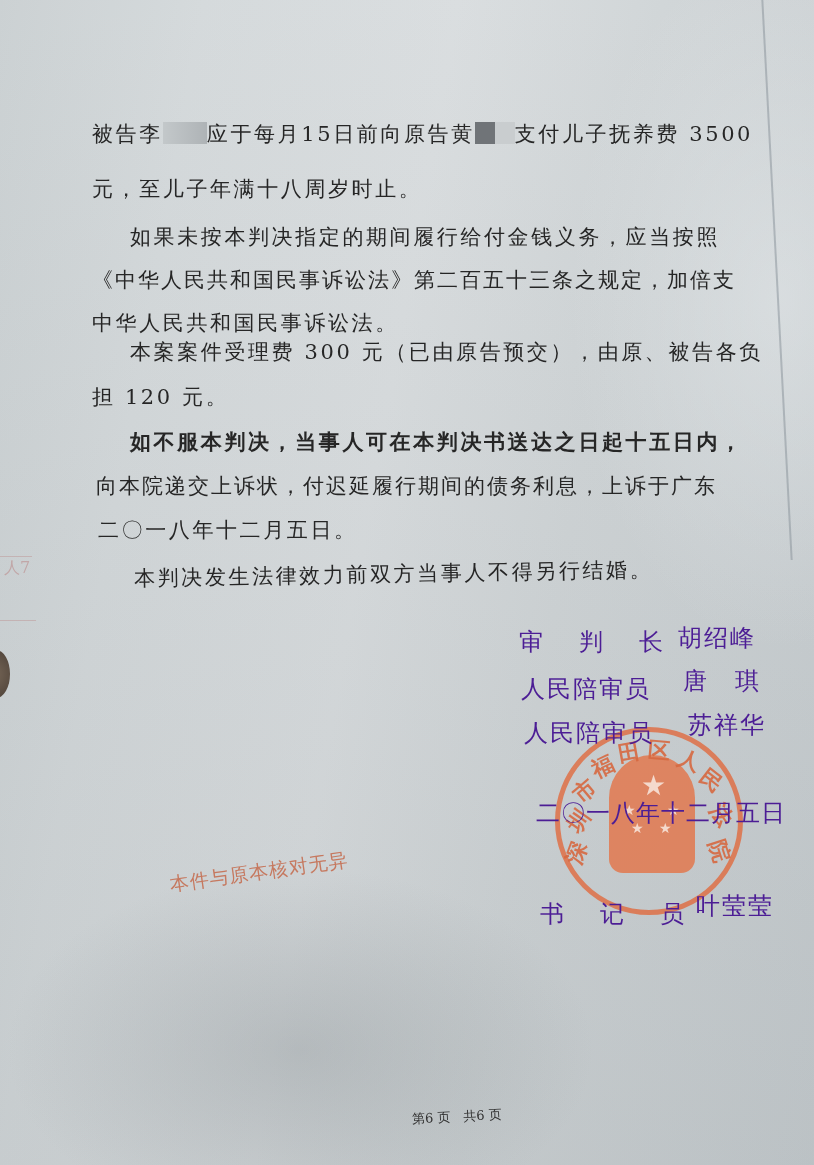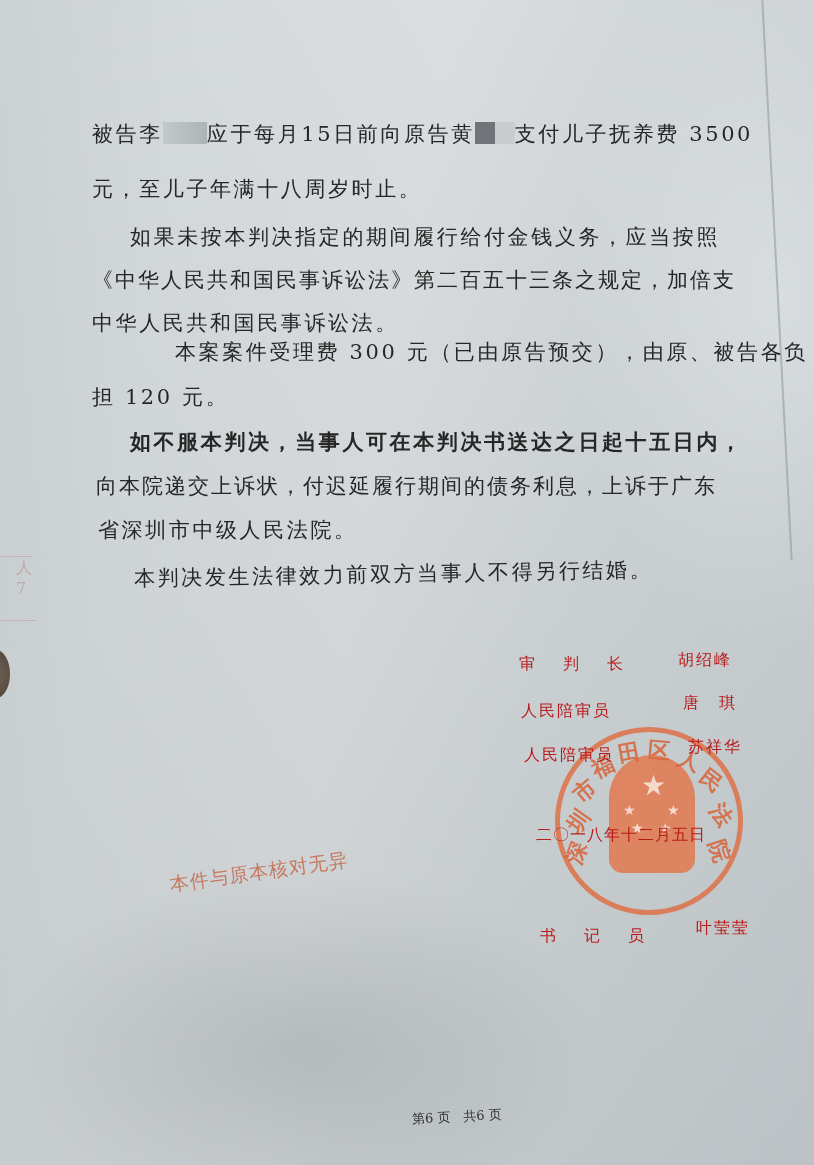--- a/index.html
+++ b/index.html
@@ -17,39 +17,39 @@
       linear-gradient(180deg, rgba(255,255,255,0.05), rgba(110,118,122,0.12));
   }
   .page-edge { position:absolute; left:776px; top:0; width:2px; height:560px; background:rgba(140,150,156,0.55); transform:skewX(3deg); }
   .line {
     position:absolute; font-size:21px; letter-spacing:2.6px; white-space:nowrap; line-height:28px;
     color:#262626;
   }
   .redact { display:inline-block; width:44px; height:22px; vertical-align:-3px; background:linear-gradient(90deg,#c3c8ca,#aeb3b6); }
   .redact.dark { width:20px; background:#707478; }
   .redact.light { width:20px; background:#c9cdcf; }
-  .sig { position:absolute; font-size:16px; letter-spacing:2px; color:#b91c1c; white-space:nowrap;margin-top:28px; }
+  .sig { position:absolute; font-size:24px; letter-spacing:2px; color:#4c1d95; white-space:nowrap; }
   .stamp {
     position:absolute; left:555px; top:727px; width:188px; height:188px; border-radius:50%;
     border:5px solid rgba(222,112,70,0.85); box-sizing:border-box;
   }
   .emblem {
     position:absolute; left:609px; top:755px; width:86px; height:118px; border-radius:43px 43px 14px 14px;
     background:rgba(226,120,78,0.85);
   }
   .emblem .star { position:absolute; color:#f4d9cc; font-size:22px; line-height:22px; }
   .stamp-char { position:absolute; color:rgba(214,104,64,0.9); font-size:22px; font-weight:bold; }
   .copy-mark {
     position:absolute; left:170px; top:872px; font-size:19px; letter-spacing:1px;
     color:rgba(196,104,74,0.85); transform:rotate(-8deg); transform-origin:left center;
     font-family:"DejaVu Sans","Liberation Sans",sans-serif;
   }
   .footer { position:absolute; left:412px; top:1108px; font-size:13px; color:#333; transform:rotate(-3deg); }
   .margin-mark { position:absolute; left:0; top:556px; width:36px; height:68px; }
-  .margin-mark .t { position:absolute; left:4px; top:2px; color:rgba(190,150,150,0.7); font-size:16px;margin-left:12px; }
+  .margin-mark .t { position:absolute; left:4px; top:2px; color:rgba(190,150,150,0.7); font-size:16px; }
   .margin-mark .l1 { position:absolute; left:0; top:0; width:32px; height:1px; background:rgba(190,150,150,0.5); }
   .margin-mark .l2 { position:absolute; left:0; top:64px; width:36px; height:1px; background:rgba(190,150,150,0.5); }
   .finger { position:absolute; left:-18px; top:650px; width:28px; height:48px; border-radius:50%; background:radial-gradient(circle at 30% 50%, #7a6a5a, #4b3f36); }
 </style>
 </head>
 <body>
 
 <div class="shade"></div>
 <div class="page-edge"></div>
 
@@ -60,25 +60,25 @@
 </div>
 <div class="finger"></div>
 
 <div class="line" style="left:92px;top:120px;">
   <span>被告李</span><span class="redact"></span><span>应于每月15日前向原告黄</span><span class="redact dark"></span><span class="redact light"></span><span>支付儿子抚养费 3500</span>
 </div>
 <div class="line" style="left:92px;top:175px;">元，至儿子年满十八周岁时止。</div>
 <div class="line" style="left:130px;top:223px;text-align:center;">如果未按本判决指定的期间履行给付金钱义务，应当按照</div>
 <div class="line" style="left:92px;top:266px;letter-spacing:2px;">《中华人民共和国民事诉讼法》第二百五十三条之规定，加倍支</div>
 <div class="line" style="left:92px;top:309px;">中华人民共和国民事诉讼法。</div>
-<div class="line" style="left:130px;top:338px;margin-left:45px;">本案案件受理费 300 元（已由原告预交），由原、被告各负</div>
+<div class="line" style="left:130px;top:338px;">本案案件受理费 300 元（已由原告预交），由原、被告各负</div>
 <div class="line" style="left:92px;top:383px;">担 120 元。</div>
 <div class="line" style="left:130px;top:428px;font-weight:bold;">如不服本判决，当事人可在本判决书送达之日起十五日内，</div>
 <div class="line" style="left:96px;top:472px;letter-spacing:2px;">向本院递交上诉状，付迟延履行期间的债务利息，上诉于广东</div>
-<div class="line" style="left:98px;top:516px;">省深圳市中级人民法院。</div>
+<div class="line" style="left:98px;top:516px;">二〇一八年十二月五日。</div>
 <div class="line" style="left:134px;top:560px;transform:rotate(-1deg);">本判决发生法律效力前双方当事人不得另行结婚。</div>
 
 <div class="stamp"></div>
 <div class="emblem">
   <span class="star" style="left:32px;top:20px;font-size:28px;">★</span>
   <span class="star" style="left:14px;top:44px;font-size:14px;">★</span>
   <span class="star" style="left:58px;top:44px;font-size:14px;">★</span>
   <span class="star" style="left:22px;top:62px;font-size:14px;">★</span>
   <span class="star" style="left:50px;top:62px;font-size:14px;">★</span>
 </div>

